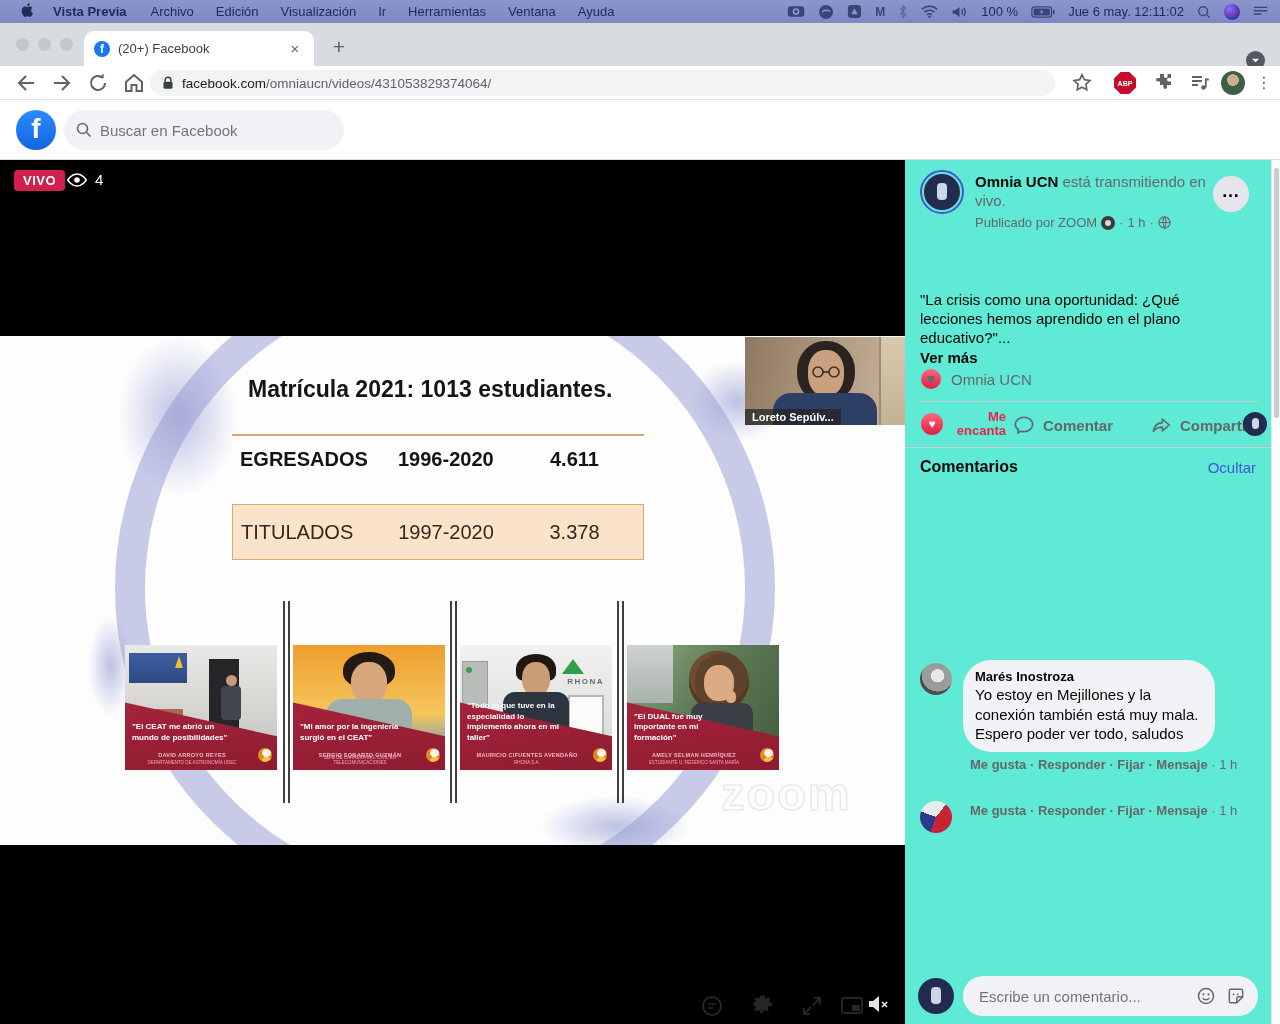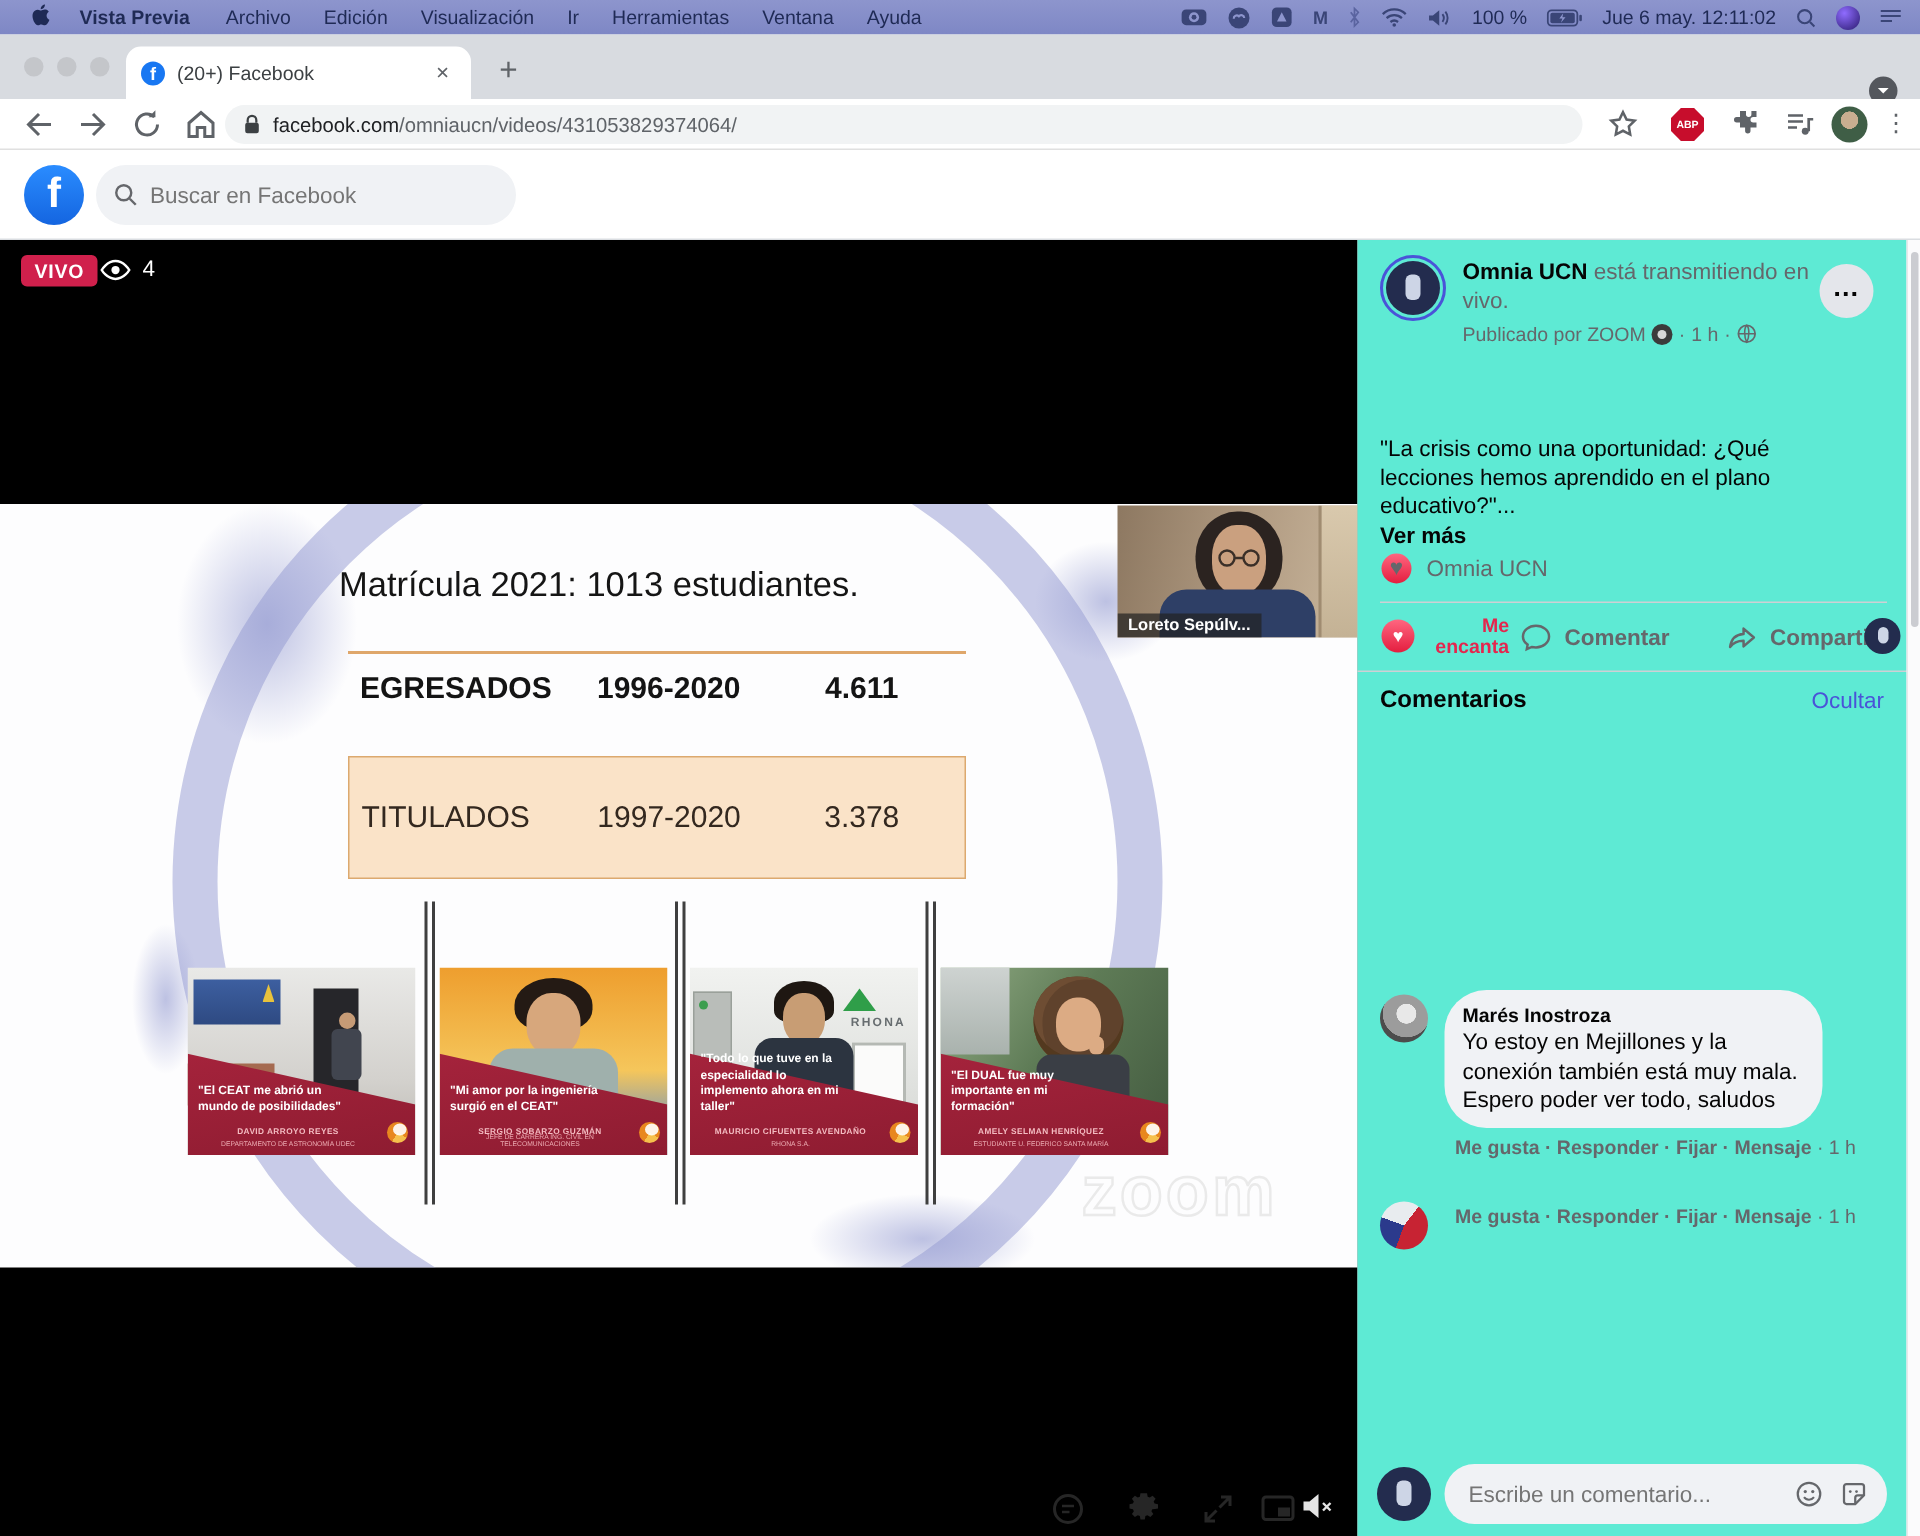--- a/index.html
+++ b/index.html
@@ -71,28 +71,28 @@
   .videoarea { position: absolute; left: 0; top: 160px; width: 905px; height: 864px; background: #000; }
   .vivo { position: absolute; left: 14px; top: 10px; background: #d0204c; color: #fff; font-size: 13px;
     font-weight: bold; letter-spacing: .5px; border-radius: 4px; padding: 3px 9px; }
   .viewers { position: absolute; left: 66px; top: 11px; color: #fff; display: flex; align-items: center; gap: 7px;
     font-size: 15px; }
 
   .slide { position: absolute; left: 0; top: 176px; width: 905px; height: 509px; background: #fdfdfe; overflow: hidden; }
   .ring { position: absolute; left: 115px; top: -78px; width: 660px; height: 660px; border-radius: 50%;
     border: 30px solid rgba(147,154,209,0.5); }
   .blob { position: absolute; border-radius: 50%; background: radial-gradient(closest-side, rgba(146,153,208,.6), rgba(146,153,208,0)); }
-  .slide-title { position: absolute; left: 226px; top: 40px; font-size: 23px; font-weight: normal; color: #151515; text-align: center; }
+  .slide-title { position: absolute; left: 248px; top: 40px; font-size: 23px; font-weight: bold; color: #151515; text-align: center; }
   .t-topline { position: absolute; left: 232px; top: 98px; width: 412px; height: 2px; background: #dfa76b; }
   .t-row { position: absolute; left: 232px; width: 412px; display: flex; font-size: 20px; }
   .t-row span:nth-child(1) { width: 166px; padding-left: 8px; }
   .t-row span:nth-child(2) { width: 152px; }
   .t-row span:nth-child(3) { width: 94px; }
   .t-row1 { top: 112px; font-weight: bold; color: #141414; }
-  .t-row2 { top: 168px; height: 82px; background: #fae3c8; border: 1px solid #dca96f; align-items: center; color: #33281f; }
+  .t-row2 { top: 168px; height: 56px; background: #fae3c8; border: 1px solid #dca96f; align-items: center; color: #33281f; }
 
   .sep { position: absolute; top: 265px; height: 202px; width: 7px; border-left: 2px solid #3f3f3f;
     border-right: 2px solid #3f3f3f; }
   .card { position: absolute; top: 309px; width: 152px; height: 125px; overflow: hidden; }
   .card .ph { position: absolute; }
   .banner { position: absolute; inset: 0; background: linear-gradient(170deg, #b22742, #8e1c31);
     clip-path: polygon(0 46%, 100% 73%, 100% 100%, 0 100%); }
   .quote { position: absolute; left: 7px; bottom: 27px; width: 104px; font-size: 8px; font-weight: bold;
     color: #fff; line-height: 1.3; }
   .pname { position: absolute; left: 8px; bottom: 12px; width: 118px; font-size: 5.5px; font-weight: bold;

